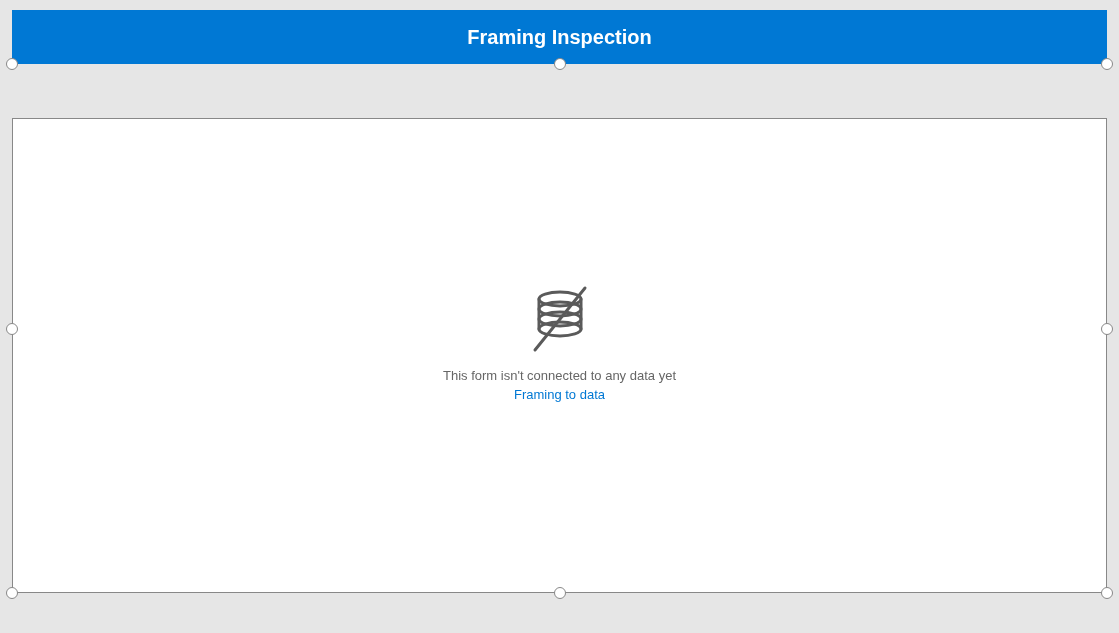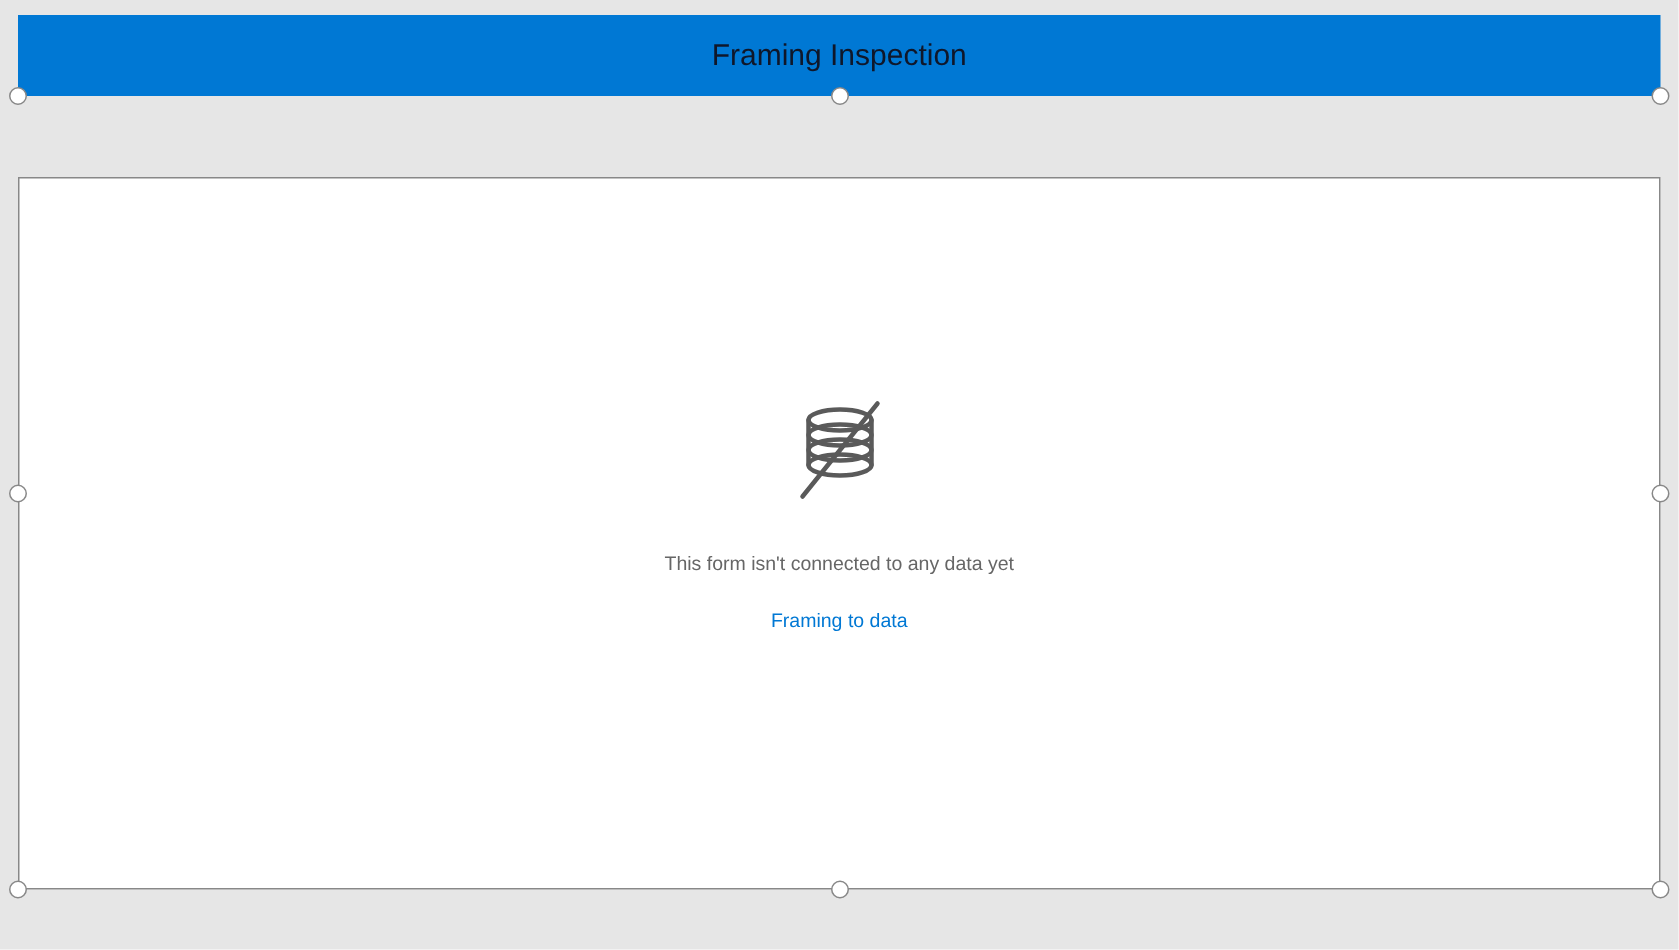--- a/index.html
+++ b/index.html
@@ -17,46 +17,45 @@
     }
     .canvas-area {
       position: absolute;
       top: 10px;
       left: 12px;
       right: 12px;
       bottom: 40px;
     }
     .title-bar {
       background: #0078d4;
-      color: #0f172a;
+      color: #ffffff;
       height: 54px;
       display: flex;
       align-items: center;
       justify-content: center;
       font-size: 20px;
-      font-weight: 400;
+      font-weight: 700;
     }
     .form-body {
       background: #ffffff;
       position: absolute;
       top: 54px;
       left: 0;
       right: 0;
       bottom: 0;
       border: 1px solid #888888;
       display: flex;
       align-items: center;
       justify-content: center;
     }
     .empty-state {
       display: flex;
       flex-direction: column;
       align-items: center;
       margin-top: -30px;
-      gap: 19px;
     }
     .db-icon svg {
       width: 80px;
       height: 80px;
       display: block;
     }
     .empty-message {
       color: #666666;
       font-size: 13px;
       margin-top: 8px;

